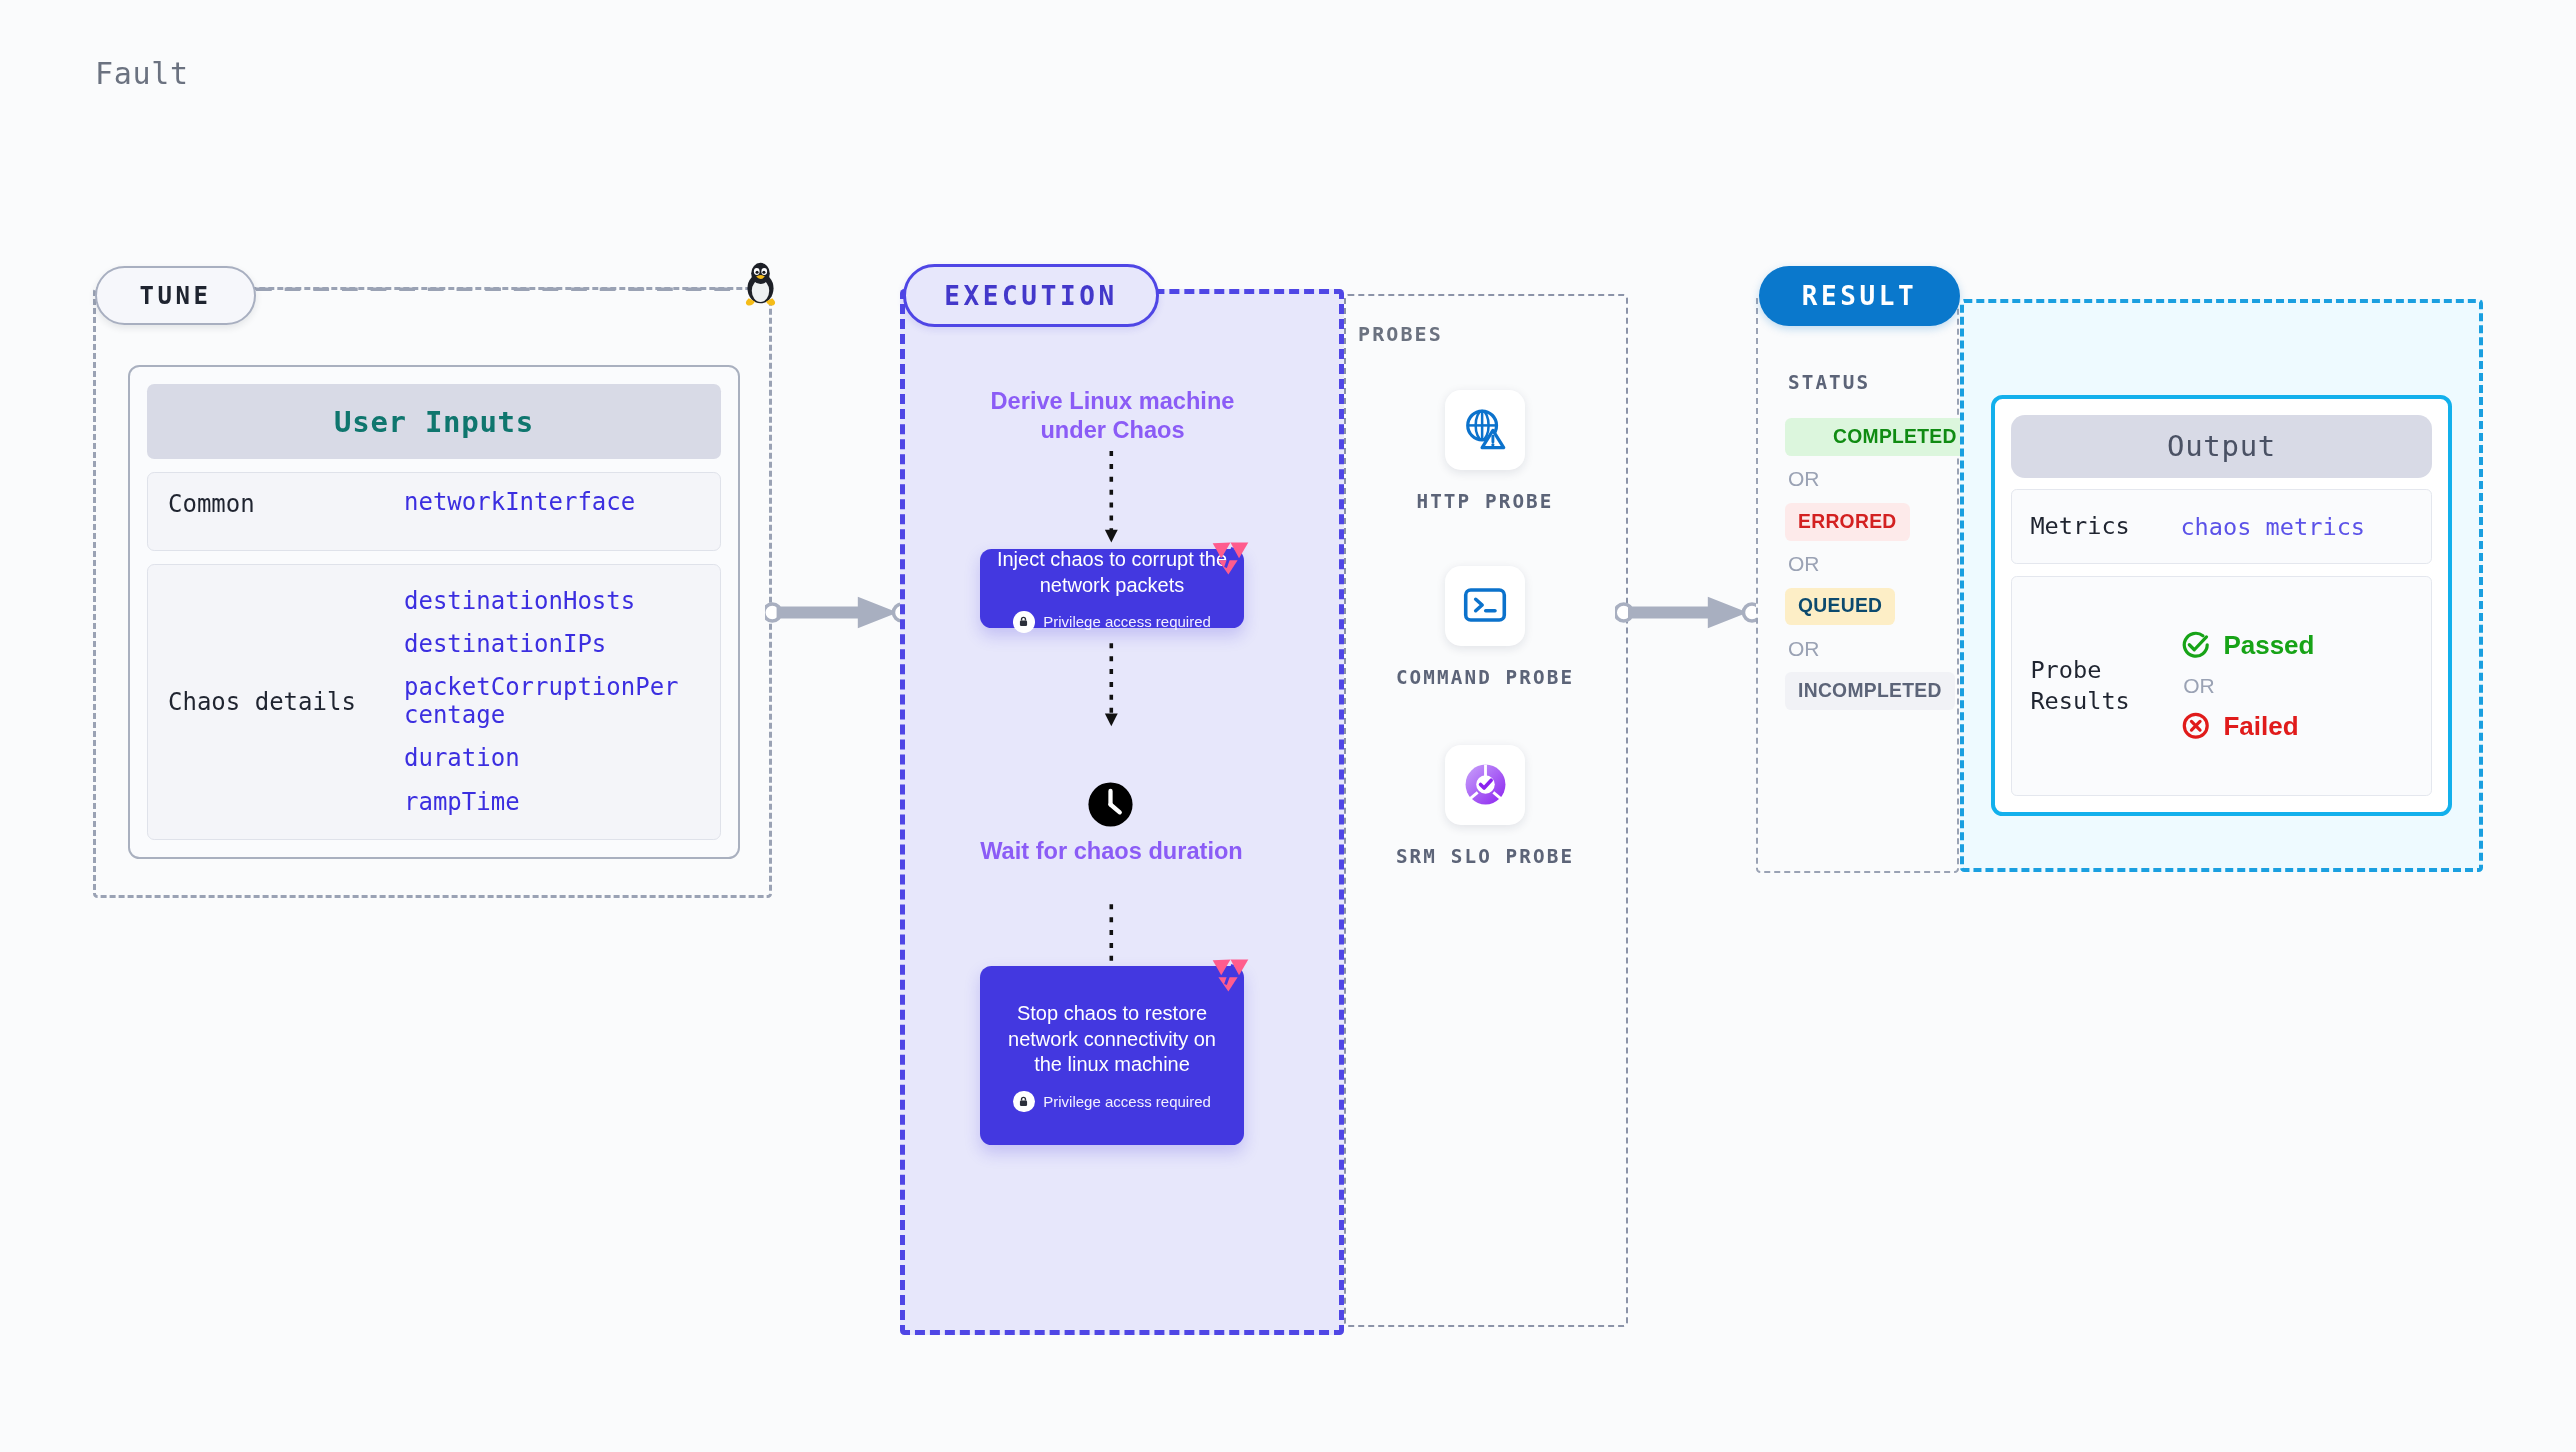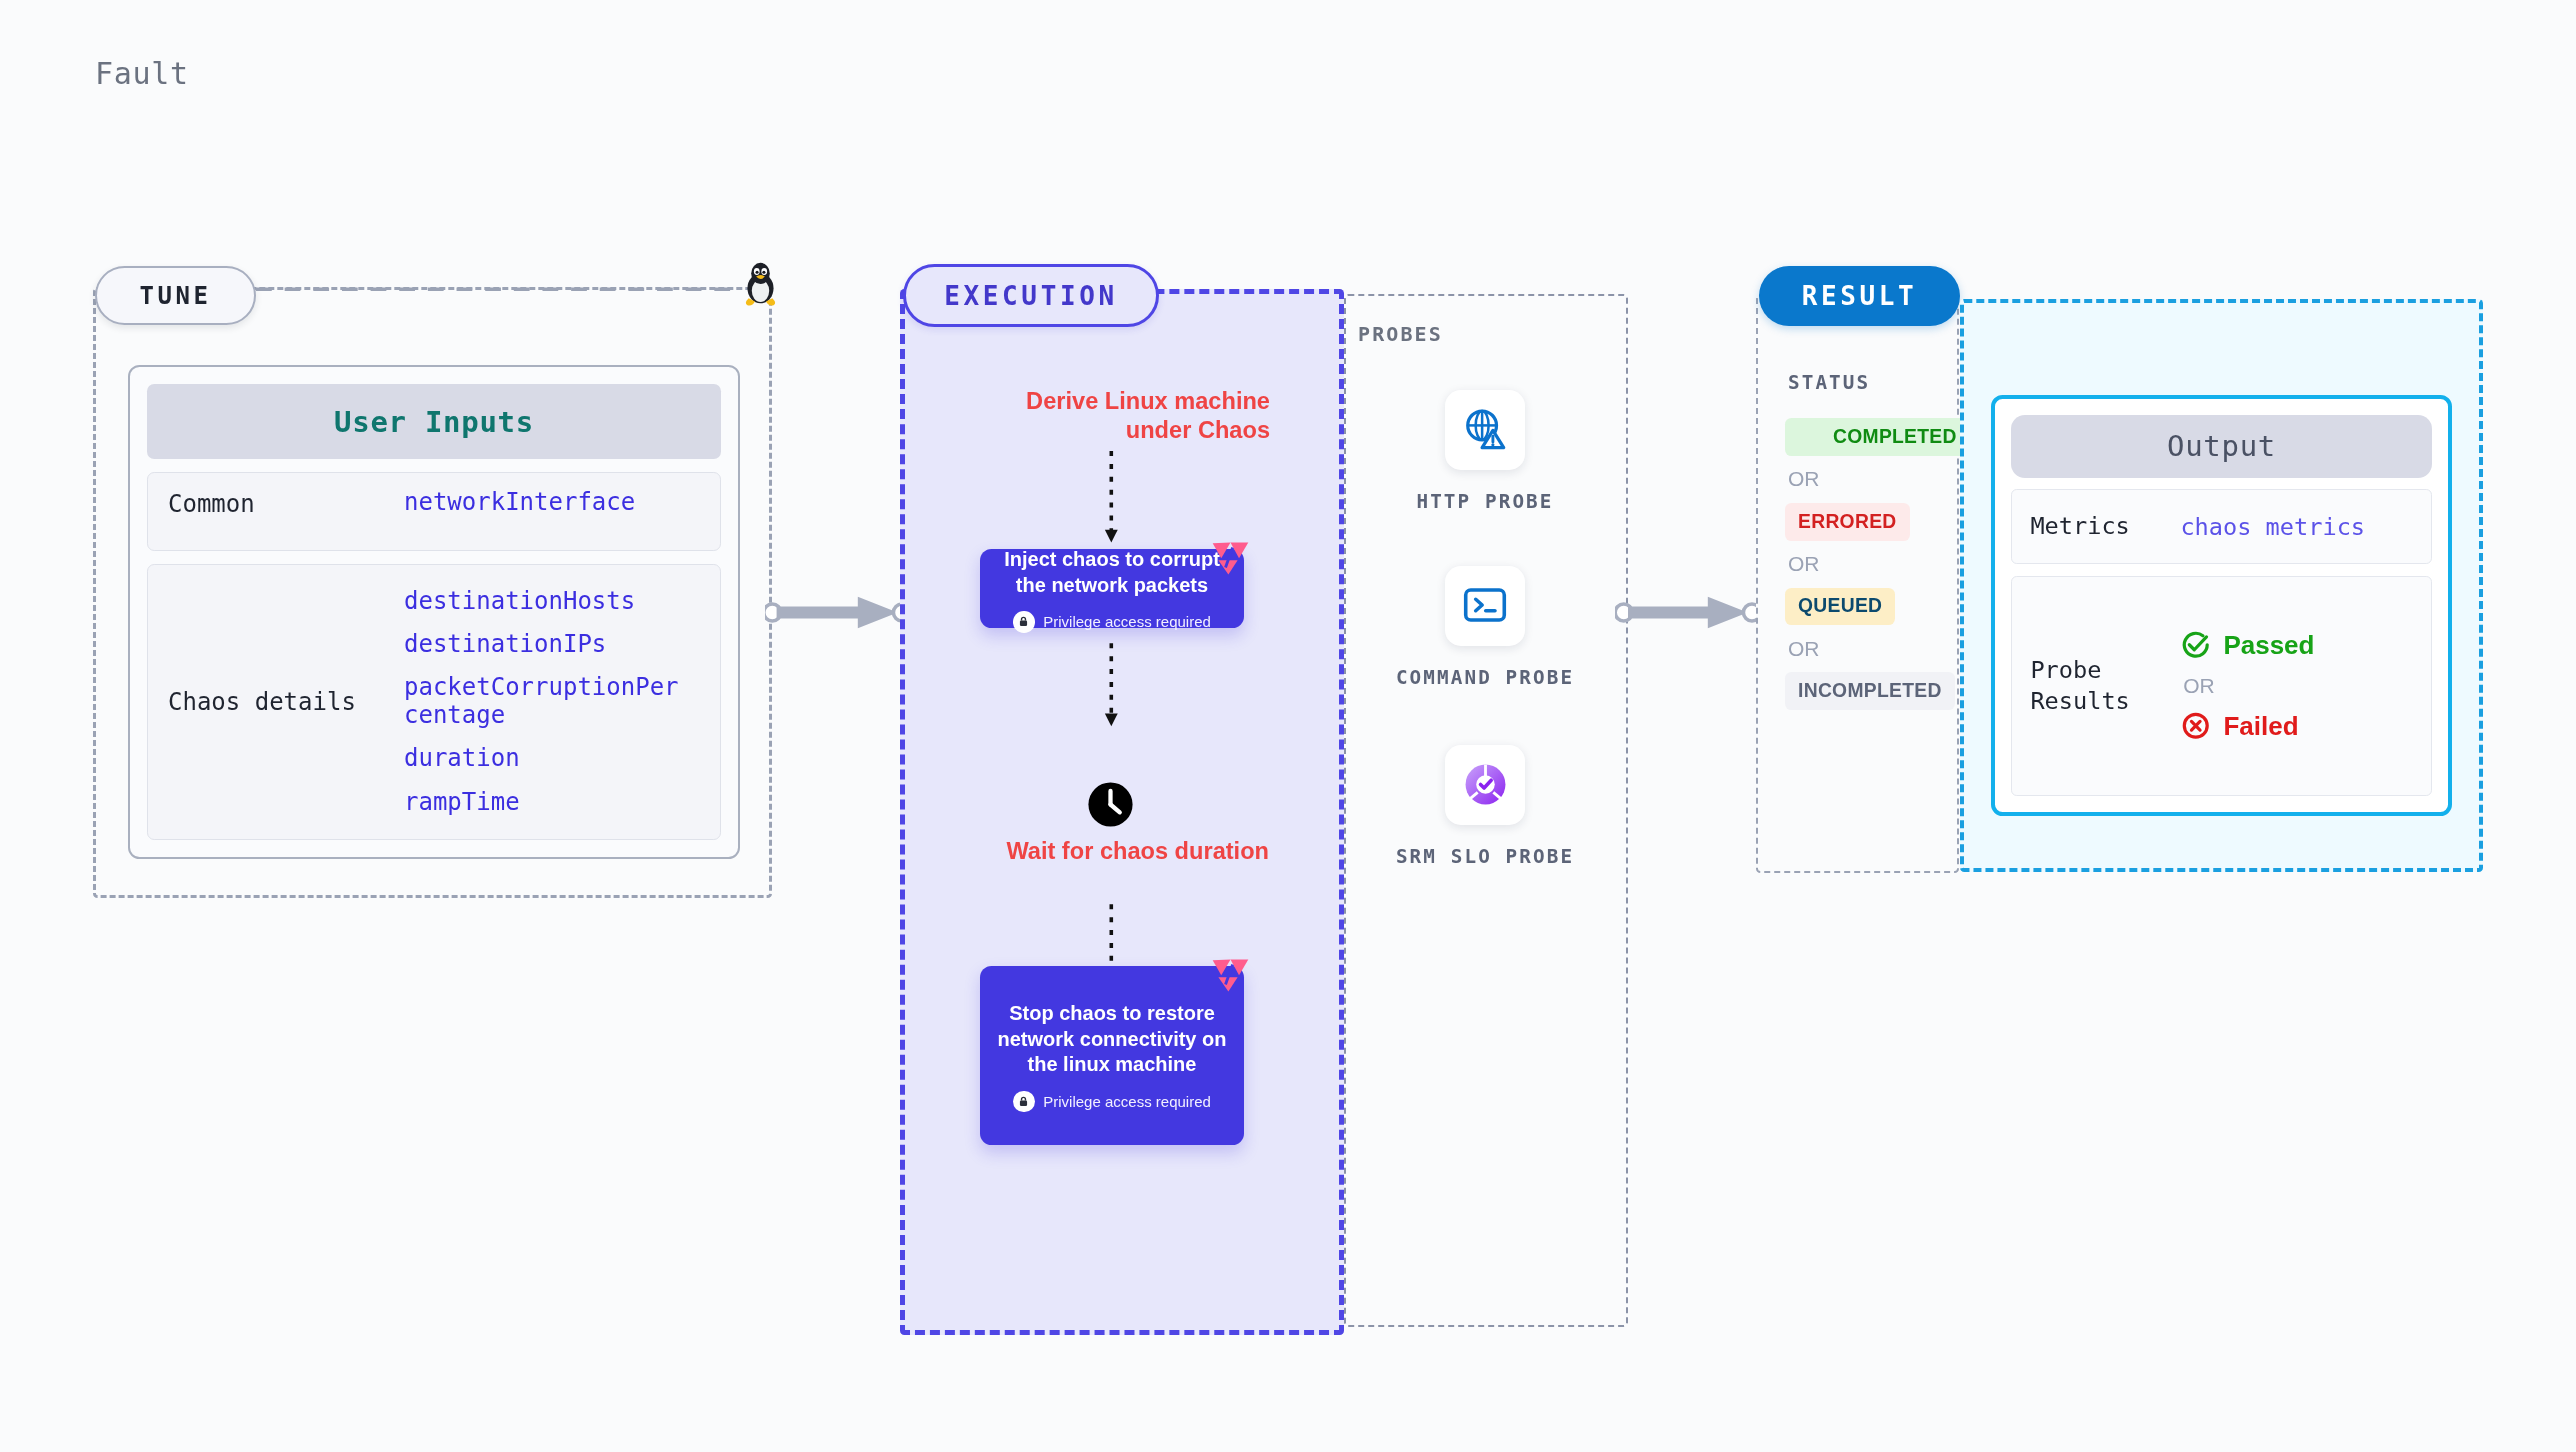--- a/index.html
+++ b/index.html
@@ -97,30 +97,30 @@
     width: 236px; flex-shrink: 0; line-height: 1.25;
   }
   .row-values { display: flex; flex-direction: column; gap: 15.8px; }
   .row-value {
     font-family: "DejaVu Sans Mono", monospace; font-size: 24px;
     color: #3b2ee0; line-height: 1.15; max-width: 287px; word-break: break-all;
   }
 
   
   .flow-label {
-    position: absolute; text-align: right; font-weight: bold;
-    color: #ef4444; font-size: 23.6px; line-height: 1.22; width: 315px;
+    position: absolute; text-align: center; font-weight: bold;
+    color: #8b5cf6; font-size: 23.6px; line-height: 1.22; width: 315px;
   }
   .flow-node {
     position: absolute; background: #4338e0; border-radius: 11.5px;
     color: #fff; text-align: center; padding: 17px 13px 14.3px;
     box-shadow: 0 7.2px 15.8px rgba(67,56,224,.22);
     display: flex; flex-direction: column; align-items: center; justify-content: center;
   }
-  .flow-node-title { font-size: 20px; font-weight: bold; line-height: 1.28; }
+  .flow-node-title { font-size: 20px; font-weight: normal; line-height: 1.28; }
   .priv { display: flex; align-items: center; gap: 8.6px; margin-top: 13px; }
   .priv-text { font-size: 15px; color: #f2f0ff; }
   .lock-badge {
     width: 21.5px; height: 21.5px; border-radius: 50%; background: #fff;
     display: flex; align-items: center; justify-content: center;
   }
   .litmus-logo { position: absolute; }
 
   .dotted-arrow { position: absolute; }
 

